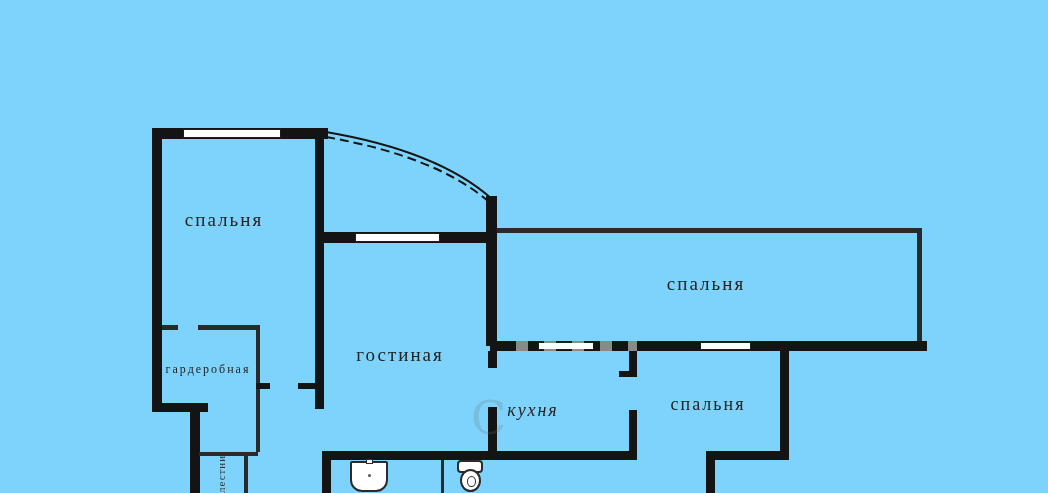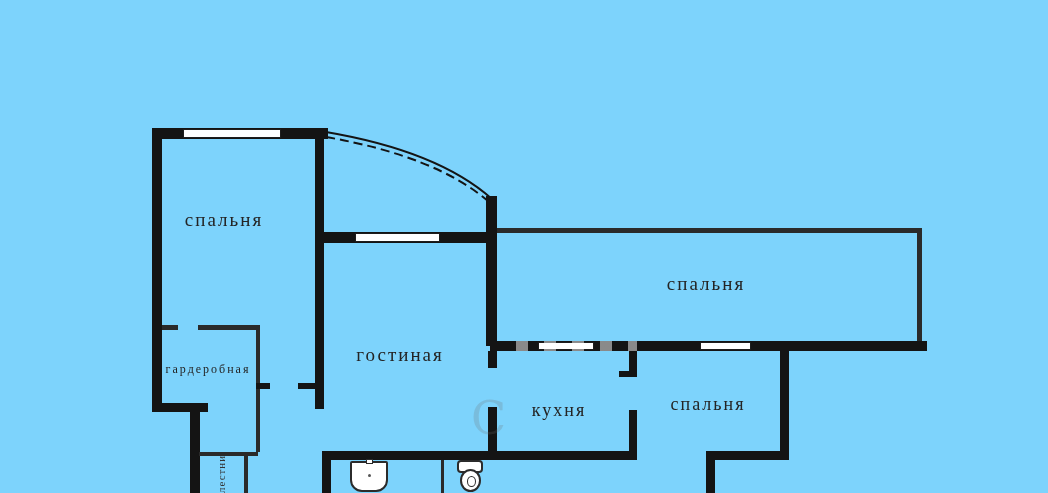--- a/index.html
+++ b/index.html
@@ -105,21 +105,21 @@
       <div class="window" style="left: 183px; top: 129px; width: 98px; height: 9px;"></div>
       <div class="window" style="left: 355px; top: 233px; width: 85px; height: 9px;"></div>
       <div class="window" style="left: 538px; top: 342px; width: 56px; height: 8px;"></div>
       <div class="window" style="left: 700px; top: 342px; width: 51px; height: 8px;"></div>
     </div>
   <div>
       <div class="room-label" style="left: 224px; top: 219px; font-size: 19px;">спальня</div>
       <div class="room-label" style="left: 400px; top: 312px; font-size: 19px; margin-top: 42px;">гостиная</div>
       <div class="room-label" style="left: 706px; top: 283px; font-size: 19px;">спальня</div>
       <div class="room-label" style="left: 208px; top: 369px; font-size: 12px;">гардеробная</div>
-      <div class="room-label" style="left: 559px; top: 410px; font-size: 18px;">кухня</div>
+      <div class="room-label" style="left: 533px; top: 410px; font-size: 18px; font-style: italic;">кухня</div>
       <div class="room-label" style="left: 708px; top: 404px; font-size: 18px;">спальня</div>
     </div>
 
   <div class="wm-band"></div>
   <div class="wm-letter">С</div>
 
   <div class="v-label">
     <span>лестница</span>
   </div>
 

